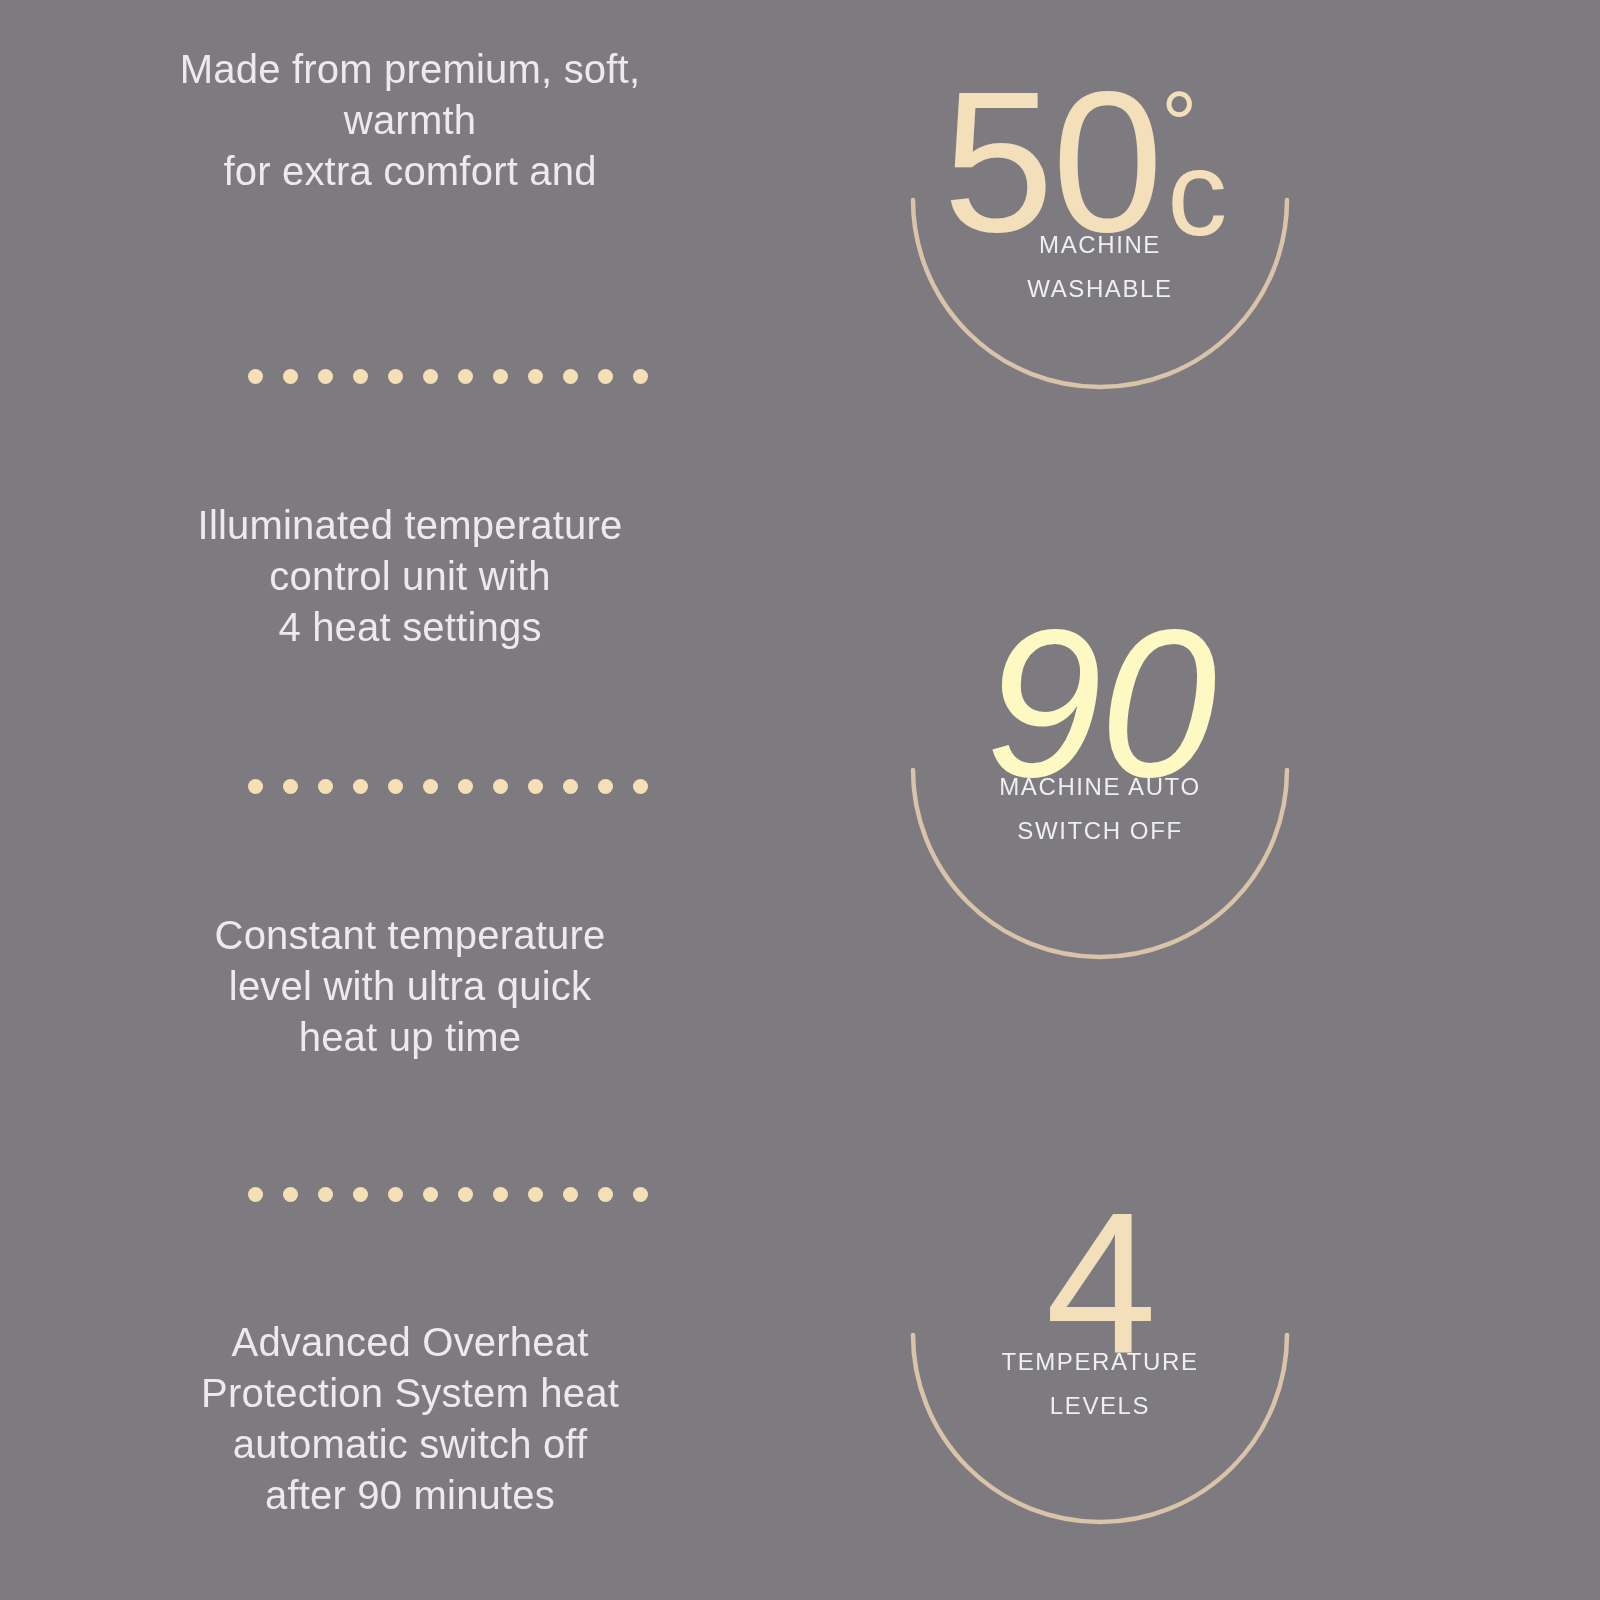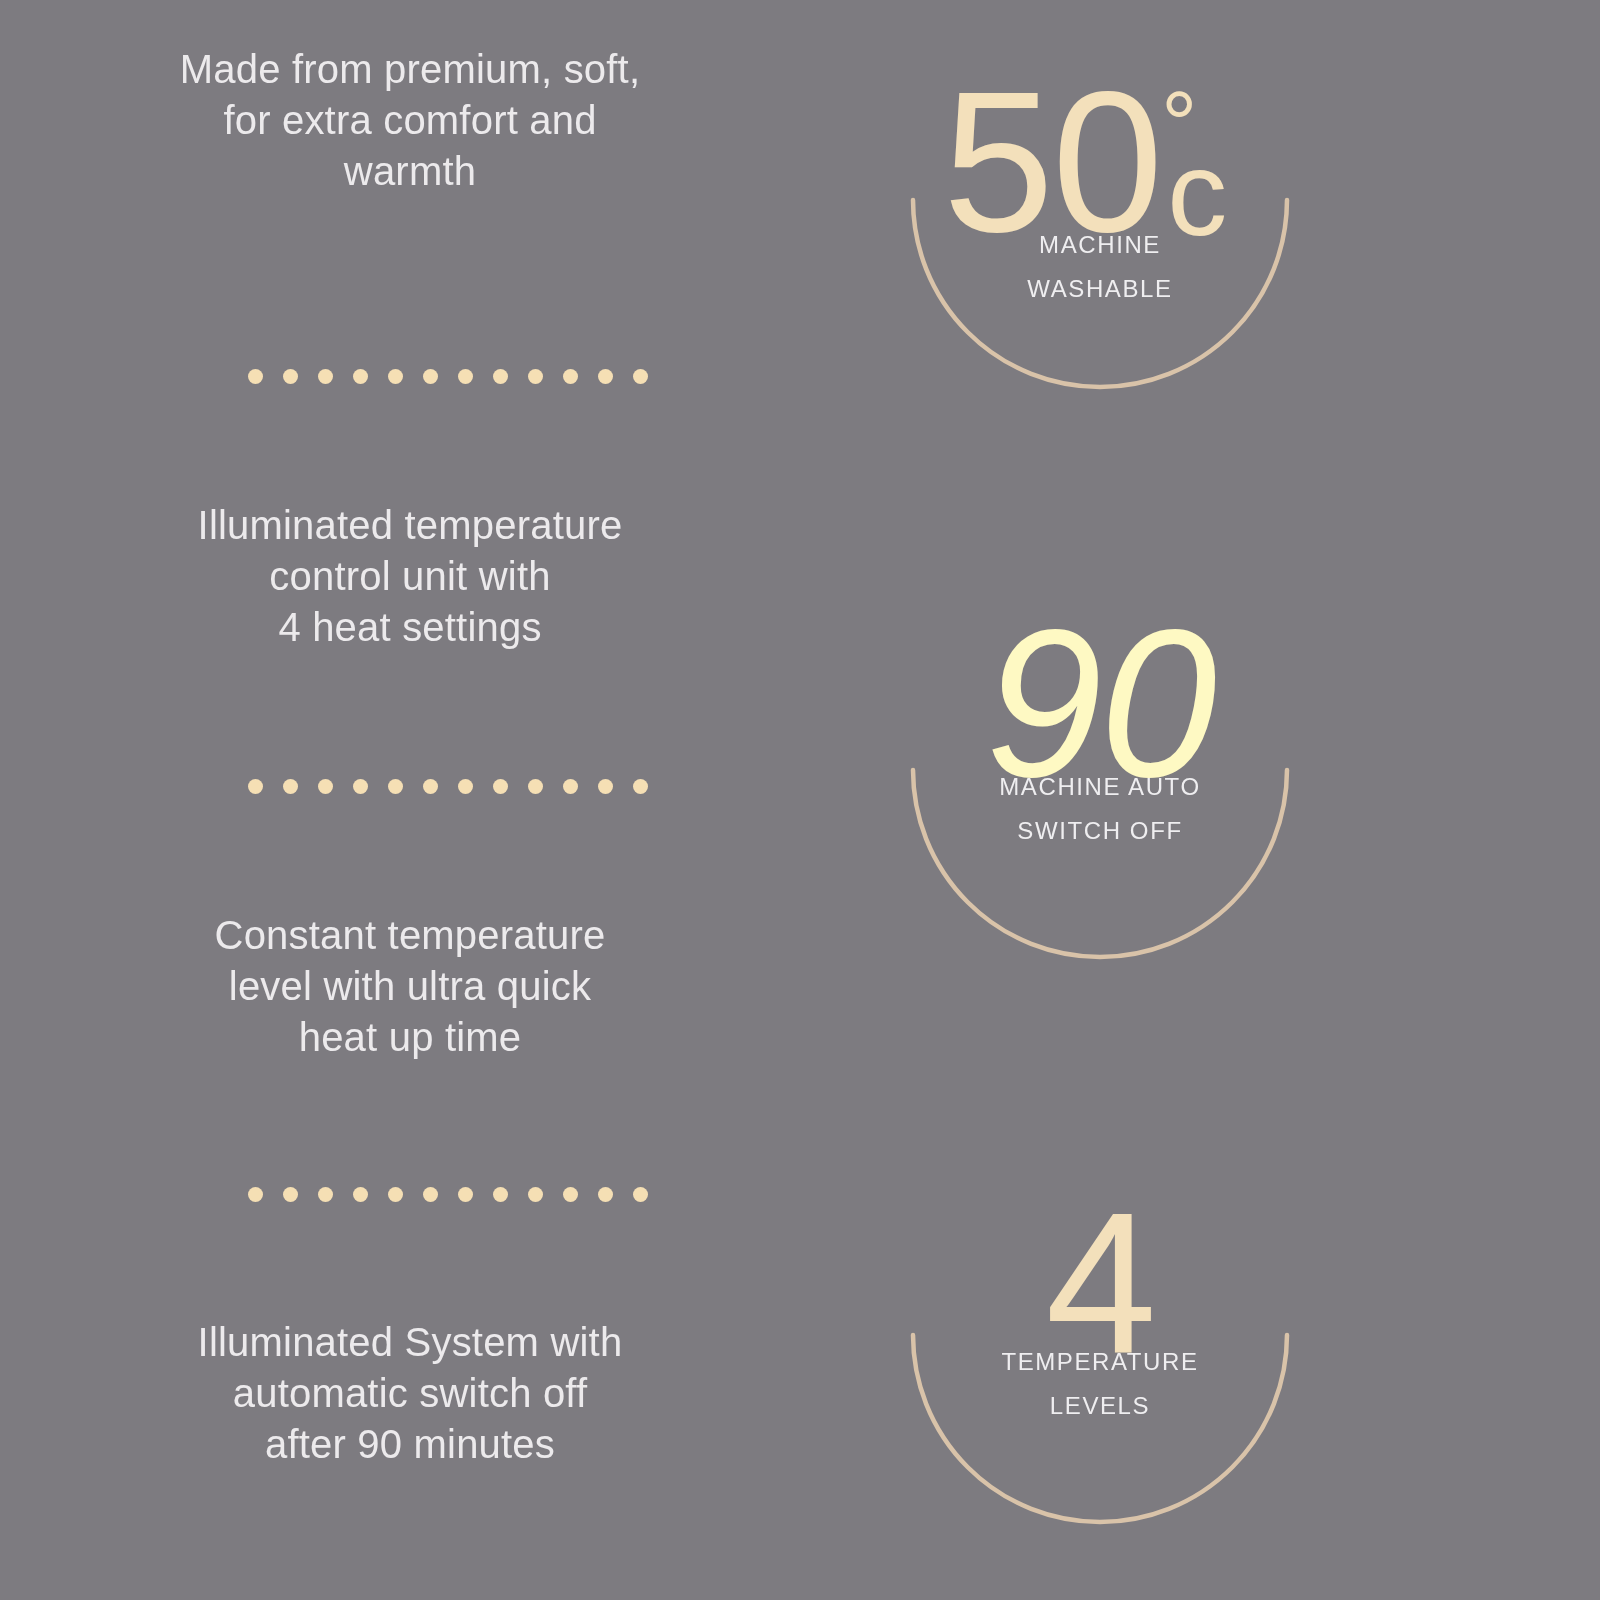--- a/index.html
+++ b/index.html
@@ -139,22 +139,22 @@
 </style>
 </head>
 <body style="background: rgb(125, 123, 128);">
 
 <div class="canvas">
 
   <div class="left-col">
 
     <div class="feature-text ft1" style="color: rgb(236, 234, 236);">
       <span class="ln">Made from premium, soft,</span>
+      <span class="ln">warmth</span>
       <span class="ln">for extra comfort and</span>
-      <span class="ln">warmth</span>
     </div>
 
     <div class="dot-divider dd1">
       <span class="dot" style="background: rgb(245, 223, 180);"></span>
       <span class="dot" style="background: rgb(245, 223, 180);"></span>
       <span class="dot" style="background: rgb(245, 223, 180);"></span>
       <span class="dot" style="background: rgb(245, 223, 180);"></span>
       <span class="dot" style="background: rgb(245, 223, 180);"></span>
       <span class="dot" style="background: rgb(245, 223, 180);"></span>
       <span class="dot" style="background: rgb(245, 223, 180);"></span>
@@ -201,21 +201,22 @@
       <span class="dot" style="background: rgb(245, 223, 180);"></span>
       <span class="dot" style="background: rgb(245, 223, 180);"></span>
       <span class="dot" style="background: rgb(245, 223, 180);"></span>
       <span class="dot" style="background: rgb(245, 223, 180);"></span>
       <span class="dot" style="background: rgb(245, 223, 180);"></span>
       <span class="dot" style="background: rgb(245, 223, 180);"></span>
       <span class="dot" style="background: rgb(245, 223, 180);"></span>
     </div>
 
     <div class="feature-text ft4" style="color: rgb(236, 234, 236);">
-      <span class="ln">Illuminated System with</span>
+      <span class="ln">Advanced Overheat</span>
+      <span class="ln">Protection System heat</span>
       <span class="ln">automatic switch off</span>
       <span class="ln">after 90 minutes</span>
     </div>
 
   </div>
 
   <div class="badge badge1">
     <svg class="arc" viewBox="0 0 420 420">
       <path d="M 23 190 A 187 187 0 0 0 397 190" fill="none" stroke="#d9c3a9" stroke-width="4.5" stroke-linecap="round"></path>
     </svg>

